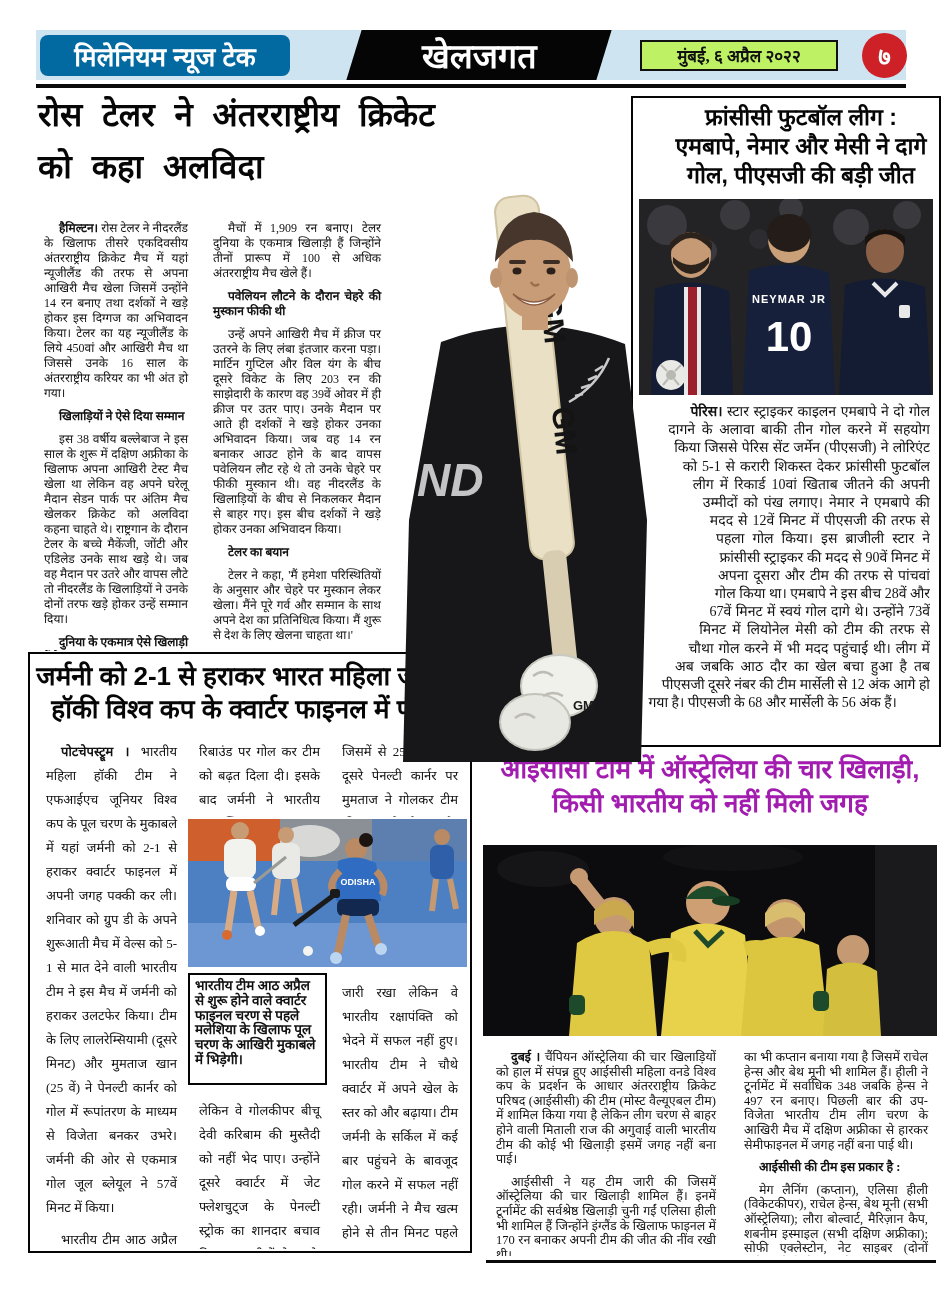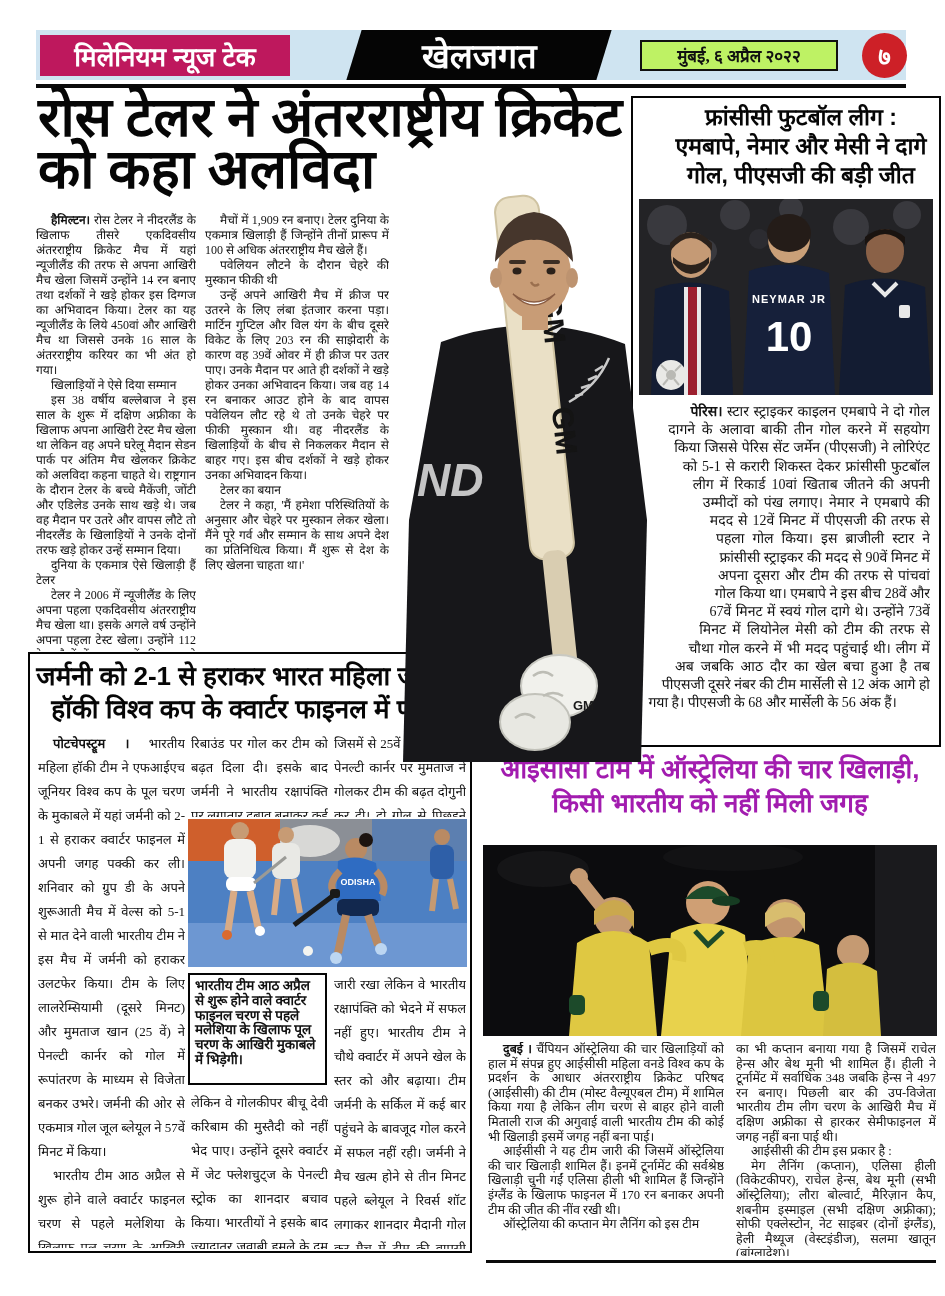--- a/index.html
+++ b/index.html
@@ -4,23 +4,23 @@
 <style>
   html,body { margin:0; padding:0; background:#e9e9e9; }
   .page {
     position:relative; width:945px; height:1296px; margin:0 auto;
     background:#ffffff; overflow:hidden;
     font-family:"Liberation Serif","DejaVu Serif",serif; color:#111;
   }
   
   .strip { position:absolute; left:36px; top:30px; width:870px; height:50px; background:#cfe4f1; }
   .masthead-box {
-    position:absolute; left:4px; top:5px; width:250px; height:41px; background:#be185d;
+    position:absolute; left:4px; top:5px; width:250px; height:41px; background:#0369a1;
     display:flex; align-items:center; justify-content:center;
-    color:#fff; font-weight:bold; font-size:26px; font-family:"Liberation Sans","DejaVu Sans",sans-serif;
+    color:#fff; font-weight:bold; font-size:26px; font-family:"Liberation Sans","DejaVu Sans",sans-serif;border-radius:8px;
   }
   .section-flag {
     position:absolute; left:318px; top:0; width:250px; height:50px; background:#050505;
     transform:skewX(-17deg); display:flex; align-items:center; justify-content:center;
   }
   .section-flag span {
     transform:skewX(17deg); color:#fff; font-weight:bold; font-size:34px;
     font-family:"Liberation Sans","DejaVu Sans",sans-serif;
   }
   .date-box {
@@ -31,26 +31,26 @@
   .page-circle {
     position:absolute; left:826px; top:3px; width:45px; height:45px; border-radius:50%;
     background:#cd2027; color:#fff; display:flex; align-items:center; justify-content:center;
     font-weight:bold; font-size:24px;
   }
   .top-rule { position:absolute; left:36px; top:84px; width:870px; height:4px; background:#0a0a0a; }
 
   
   .t-headline {
     position:absolute; left:38px; top:92px; width:610px;
-    font-family:Liberation Serif, serif;
-    font-weight:bold; font-size:55px; line-height:52px; color:#060606;
+    font-family:Liberation Mono, monospace;
+    font-weight:bold; font-size:33px; line-height:52px; color:#060606;
   }
   .col { position:absolute; overflow:hidden; text-align:justify; }
-  .col p { margin:0; text-indent:15px; }
-  .sh { font-weight:normal; }
+  .col p { margin:8px; text-indent:15px; }
+  .sh { font-weight:bold; }
   .t-col { font-size:12px; line-height:15px; }
   .t-col1 { left:36px;  top:213px; width:160px; height:438px; }
   .t-col2 { left:205px; top:213px; width:184px; height:452px; }
   .taylor-photo { position:absolute; left:383px; top:190px; width:278px; height:572px; z-index:5; }
 
   
   .psg-box {
     position:absolute; left:631px; top:96px; width:310px; height:651px;
     border:2px solid #050505; box-sizing:border-box; background:#fff;
   }

